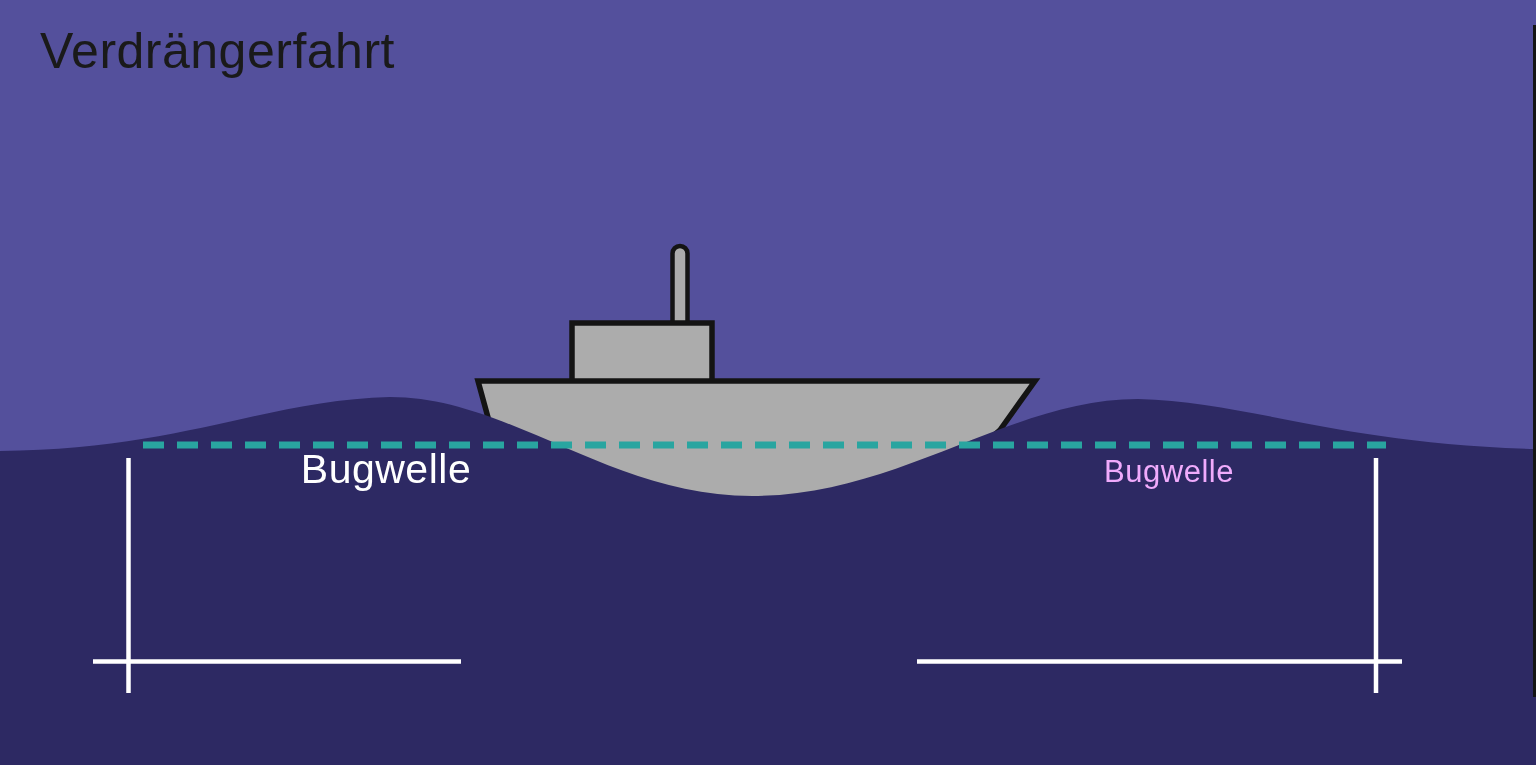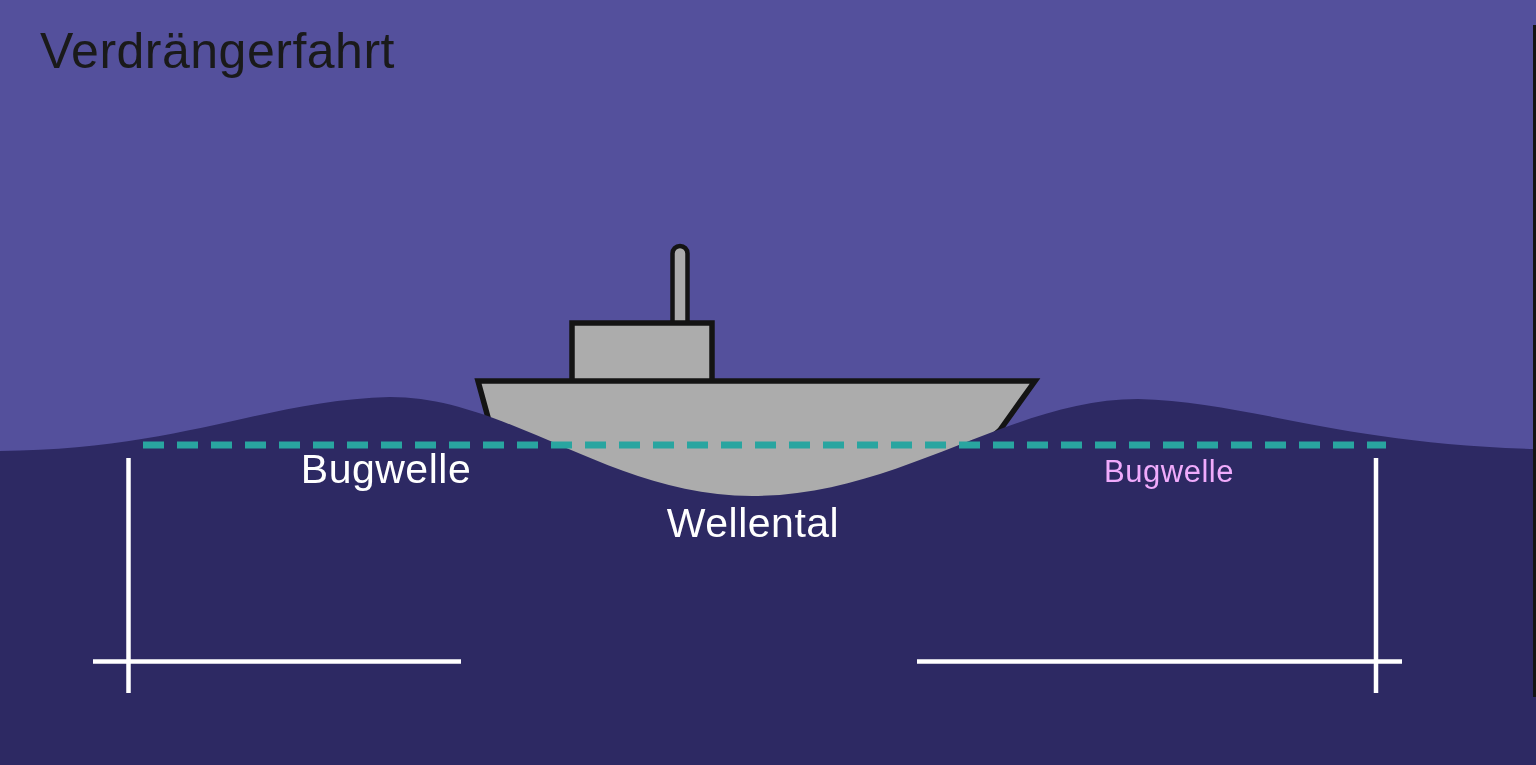--- a/index.html
+++ b/index.html
@@ -95,17 +95,16 @@
       <line x1="917" y1="661.5" x2="1402" y2="661.5"></line>
     </g>
 
     <rect x="1533" y="25" width="3" height="672" fill="#141414"></rect>
   </svg>
 
   <div class="label" id="title-label">Verdrängerfahrt</div>
 
   <div class="label centered" id="heckwelle-label">Bugwelle</div>
 
-  <div class="label centered" id="wellental-label">Wellental</div>
 
   <div class="label centered" id="bugwelle-label">Bugwelle</div>
 
 </div>
 
 </body></html>

